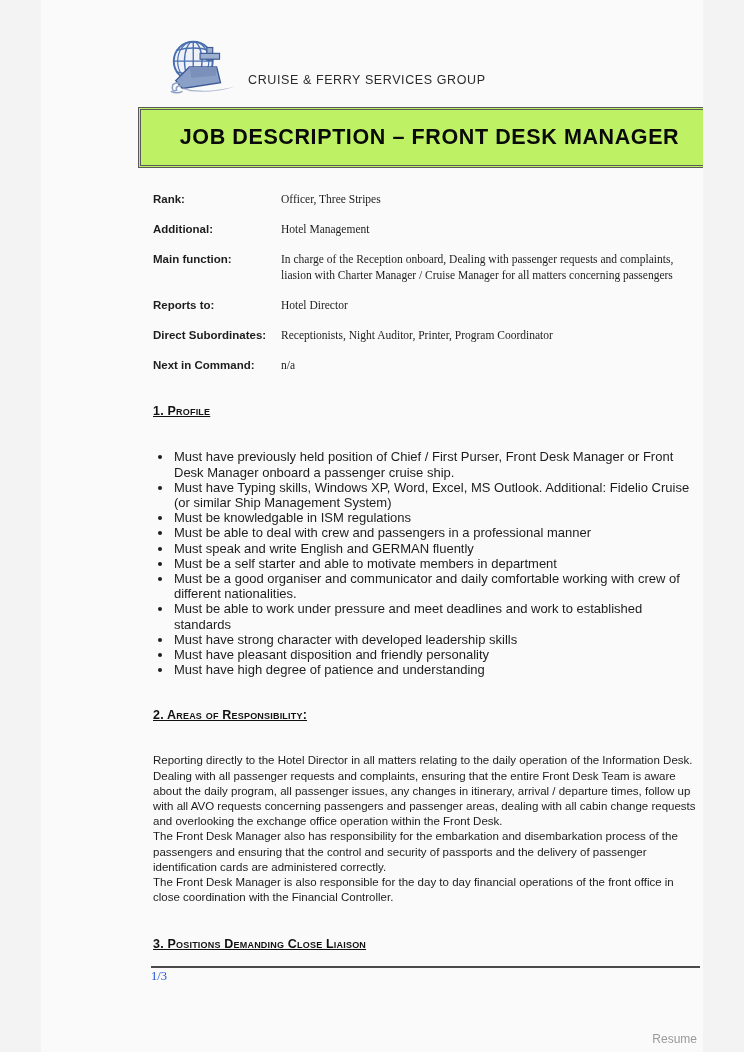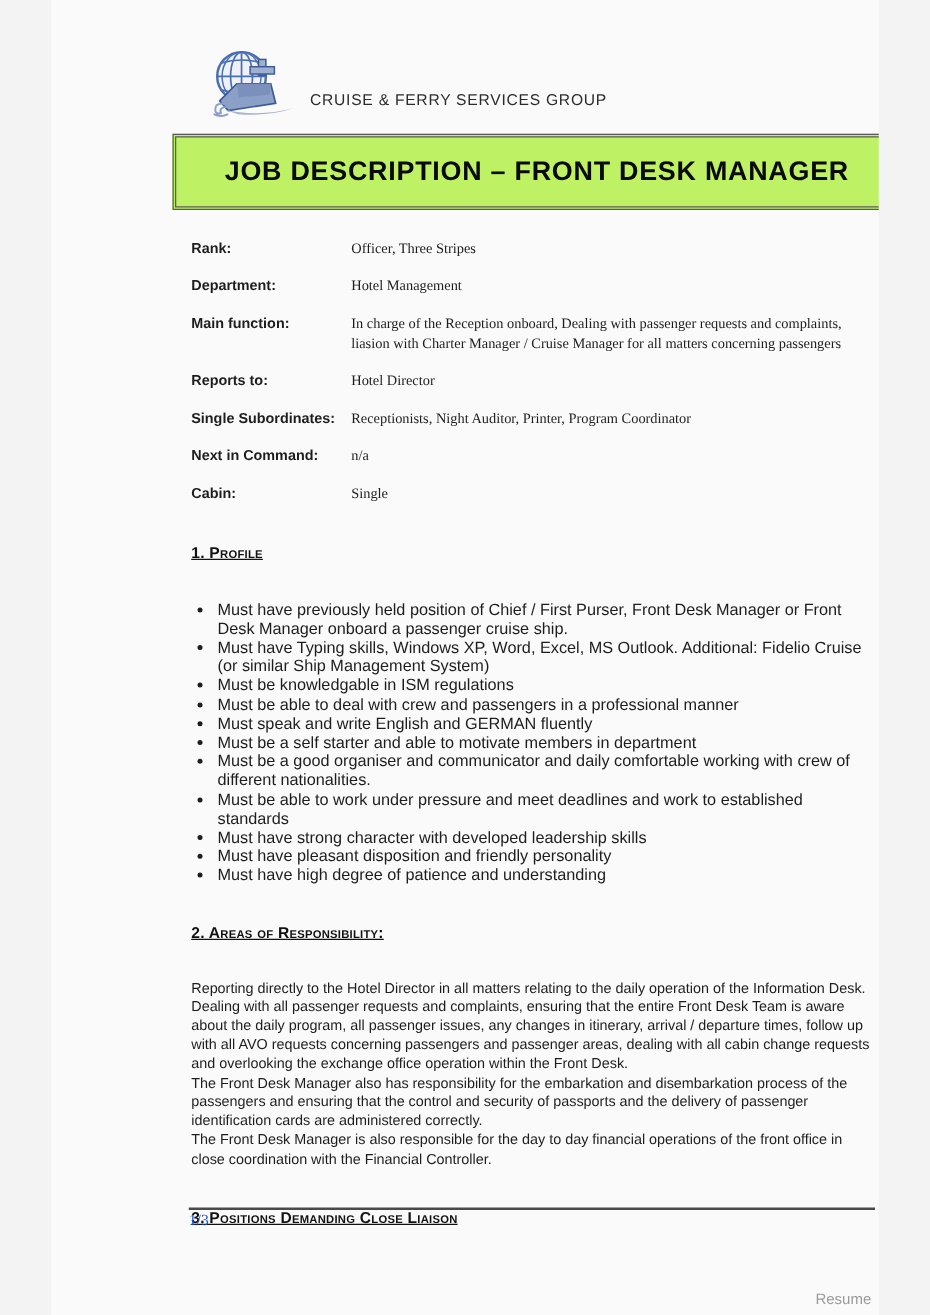--- a/index.html
+++ b/index.html
@@ -140,42 +140,38 @@
     <div class="title-box">
       <h1>JOB DESCRIPTION – FRONT DESK MANAGER</h1>
     </div>
 
     <div class="fields">
       <div class="field-row">
         <span class="field-label">Rank:</span>
         <span class="field-value">Officer, Three Stripes</span>
       </div>
       <div class="field-row">
-        <span class="field-label">Department:</span>
+        <span class="field-label">Additional:</span>
         <span class="field-value">Hotel Management</span>
       </div>
       <div class="field-row">
         <span class="field-label">Main function:</span>
         <span class="field-value">In charge of the Reception onboard, Dealing with passenger requests and complaints, liasion with Charter Manager / Cruise Manager for all matters concerning passengers</span>
       </div>
       <div class="field-row">
         <span class="field-label">Reports to:</span>
         <span class="field-value">Hotel Director</span>
       </div>
       <div class="field-row">
-        <span class="field-label">Single Subordinates:</span>
+        <span class="field-label">Direct Subordinates:</span>
         <span class="field-value">Receptionists, Night Auditor, Printer, Program Coordinator</span>
       </div>
       <div class="field-row">
         <span class="field-label">Next in Command:</span>
         <span class="field-value">n/a</span>
-      </div>
-      <div class="field-row">
-        <span class="field-label">Cabin:</span>
-        <span class="field-value">Single</span>
       </div>
     </div>
 
     <h2 class="section-heading">1. Profile</h2>
     <ul class="bullet-list">
       <li>Must have previously held position of Chief / First Purser, Front Desk Manager or Front Desk Manager onboard a passenger cruise ship.</li>
       <li>Must have Typing skills, Windows XP, Word, Excel, MS Outlook. Additional: Fidelio Cruise (or similar Ship Management System)</li>
       <li>Must be knowledgable in ISM regulations</li>
       <li>Must be able to deal with crew and passengers in a professional manner</li>
       <li>Must speak and write English and GERMAN fluently</li>

